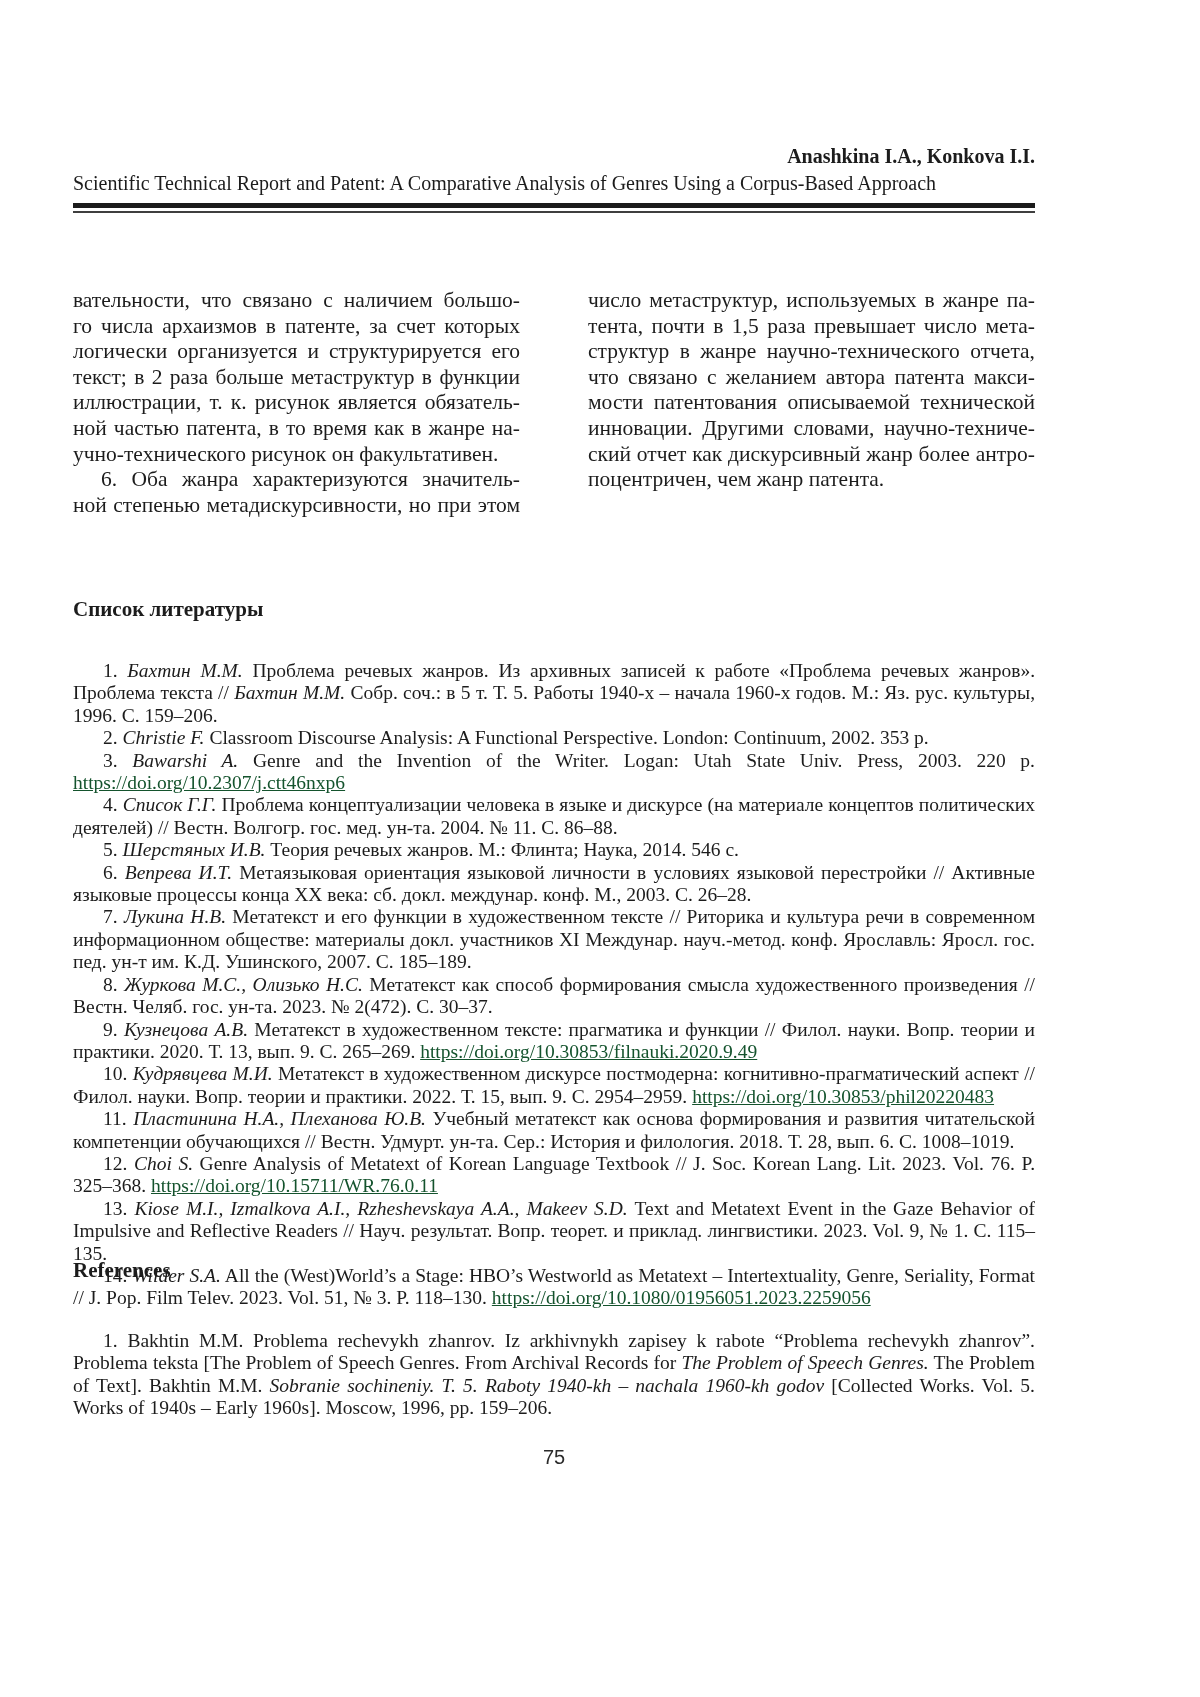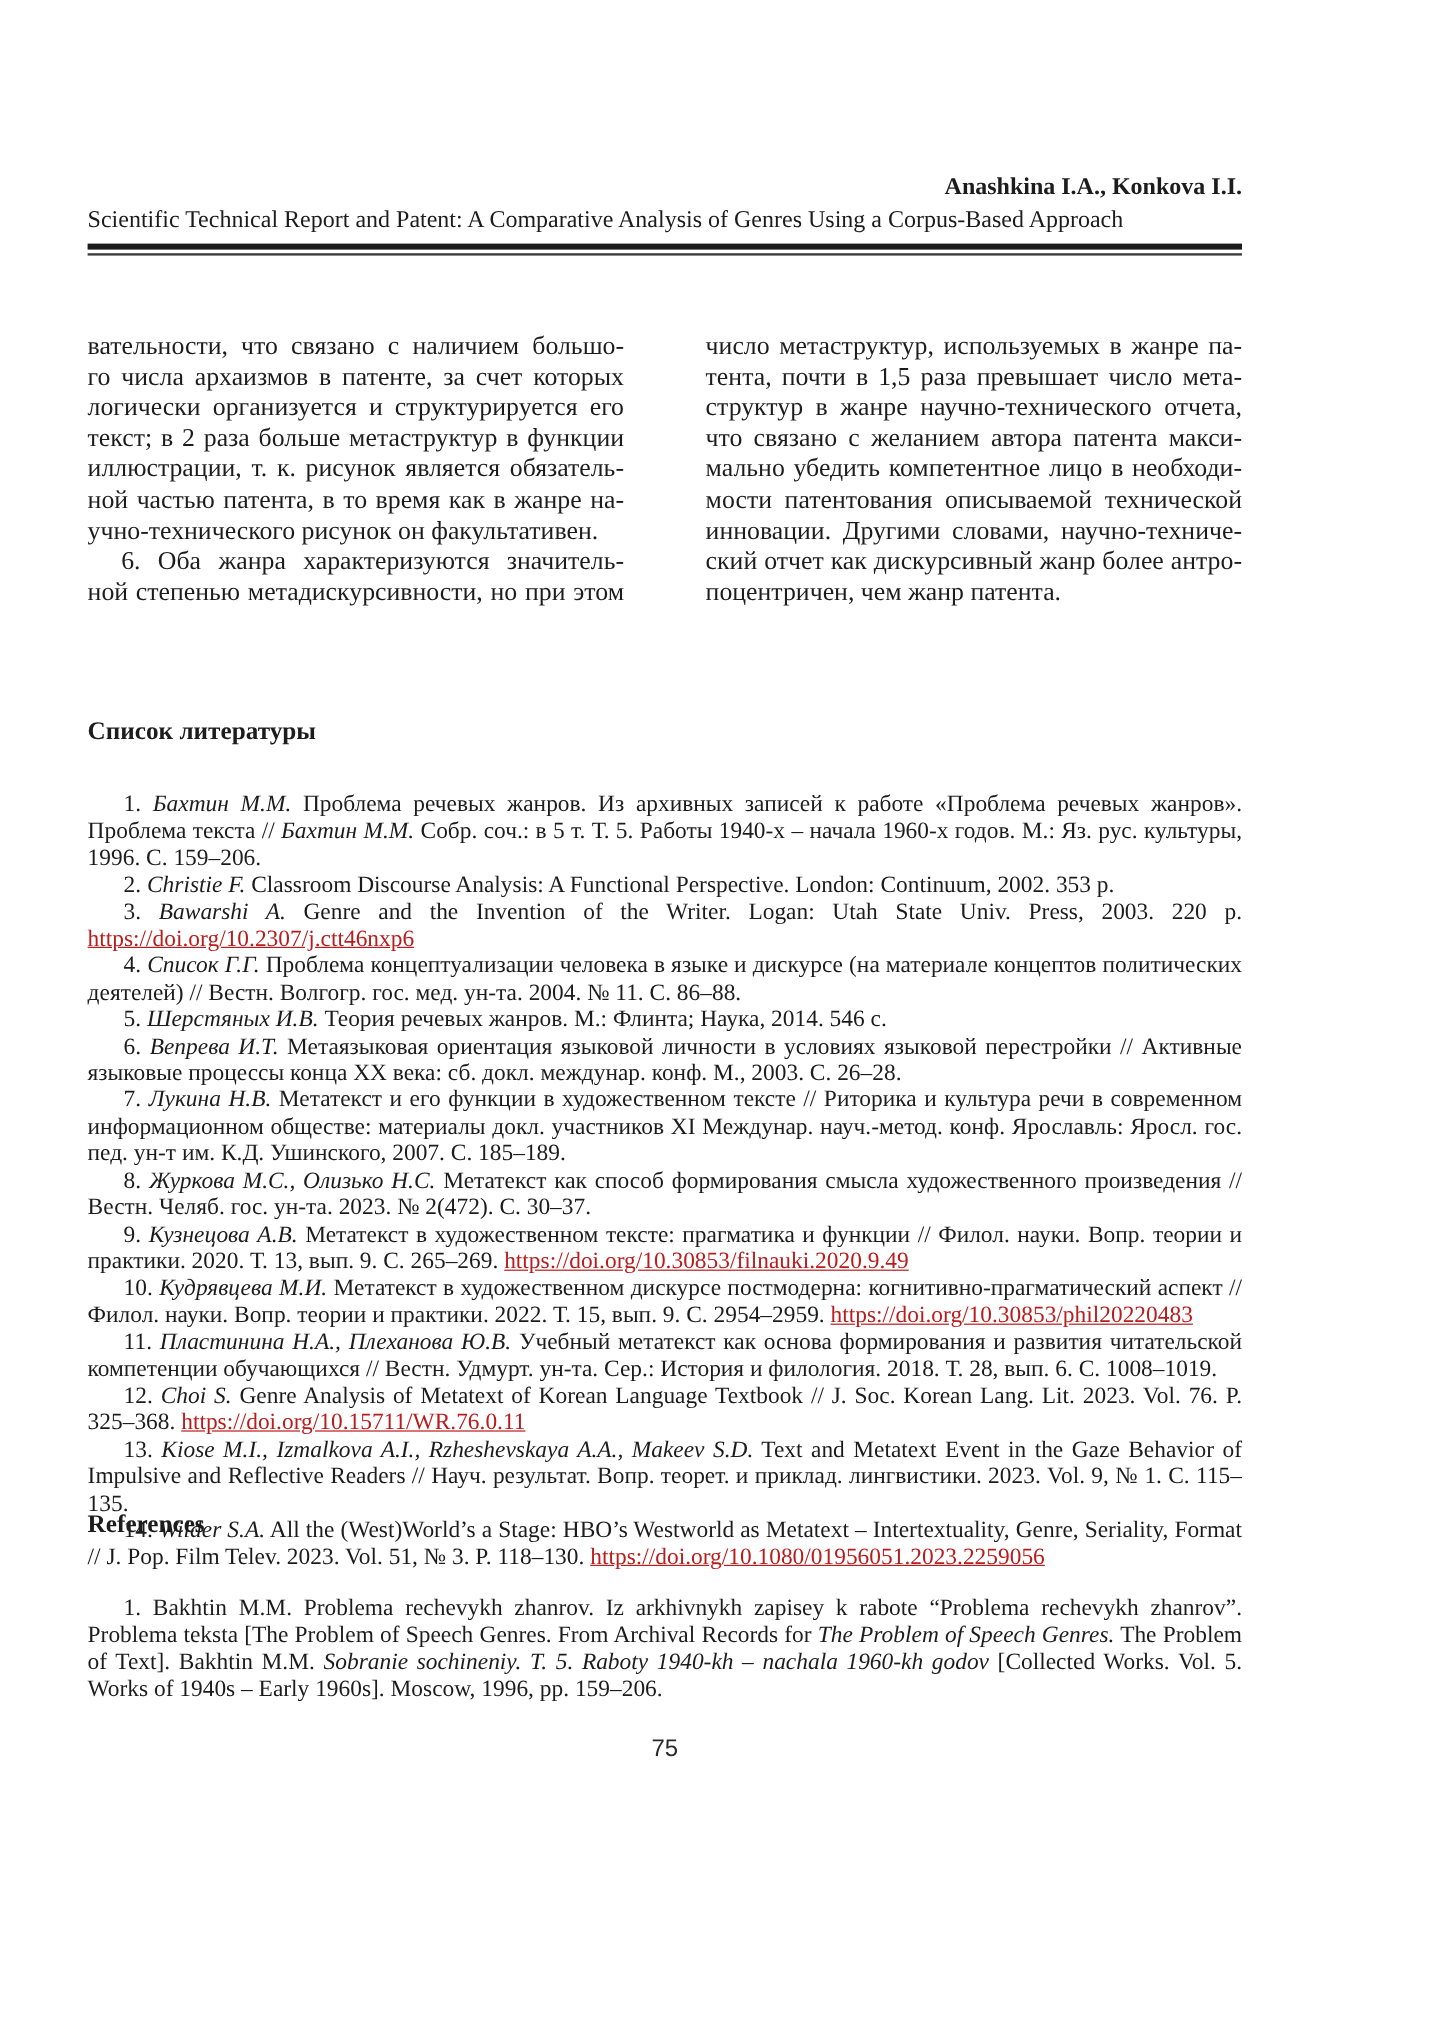--- a/index.html
+++ b/index.html
@@ -14,41 +14,41 @@
     text-align:right; font-weight:bold; font-size:20px; line-height:24px;
   }
   .hdr-title {
     position:absolute; left:73px; top:171px; width:962px;
     font-size:20px; line-height:24px;
   }
   .rule-thick { position:absolute; left:73px; top:203px; width:962px; height:5px; background:#1b1b1b; }
   .rule-thin  { position:absolute; left:73px; top:211px; width:962px; height:2px; background:#3f3f3f; }
 
   .columns {
-    position:absolute; left:73px; top:276px; width:962px;
+    position:absolute; left:73px; top:288px; width:962px;
     display:flex; gap:68px;
   }
   .col { width:455px; font-size:21.5px; line-height:25.6px; }
   .bl { text-align:justify; text-align-last:justify; }
   .bl.njust { text-align:left; text-align-last:left; }
   .bl.ind { text-indent:28px; }
 
   .sec-h { position:absolute; left:73px; font-size:21px; font-weight:bold; line-height:24px; }
   .sec-h.ru { top:597px; }
   .sec-h.en { top:1258px; }
 
   .refs { position:absolute; left:73px; width:962px; }
   .refs.ru { top:660px; }
   .refs.en { top:1330px; }
   .ref {
     margin:0; font-size:19.5px; line-height:22.4px;
     text-align:justify; text-indent:30px;
   }
   .it { font-style:italic; }
-  a.lnk { color:#b91c1c; text-decoration:underline; cursor:pointer; }
+  a.lnk { color:#14532d; text-decoration:underline; cursor:pointer; }
 
   .pageno {
     position:absolute; left:73px; top:1446px; width:962px; text-align:center;
     font-family:"Liberation Sans","DejaVu Sans",sans-serif;
     font-size:20px; color:#2b2b2b;
   }
 </style>
 </head>
 <body>
 
@@ -69,21 +69,20 @@
         <div class="bl">ной частью патента, в то время как в жанре на-</div>
         <div class="bl njust">учно-технического рисунок он факультативен.</div>
         <div class="bl ind">6. Оба жанра характеризуются значитель-</div>
         <div class="bl">ной степенью метадискурсивности, но при этом</div>
       </div>
     <div class="col">
         <div class="bl">число метаструктур, используемых в жанре па-</div>
         <div class="bl">тента, почти в 1,5 раза превышает число мета-</div>
         <div class="bl">структур в жанре научно-технического отчета,</div>
         <div class="bl">что связано с желанием автора патента макси-</div>
-        <div class="bl">мально убедить компетентное лицо в необходи-</div>
         <div class="bl">мости патентования описываемой технической</div>
         <div class="bl">инновации. Другими словами, научно-техниче-</div>
         <div class="bl">ский отчет как дискурсивный жанр более антро-</div>
         <div class="bl njust">поцентричен, чем жанр патента.</div>
       </div>
   </div>
 
   <div class="sec-h ru">Список литературы</div>
   <div class="refs ru">
       <p class="ref"><span>1. </span><span class="it">Бахтин М.М.</span><span> Проблема речевых жанров. Из архивных записей к работе «Проблема речевых жанров». Проблема текста // </span><span class="it">Бахтин М.М.</span><span> Собр. соч.: в 5 т. Т. 5. Работы 1940-х – начала 1960-х годов. М.: Яз. рус. культуры, 1996. С. 159–206.</span></p>

